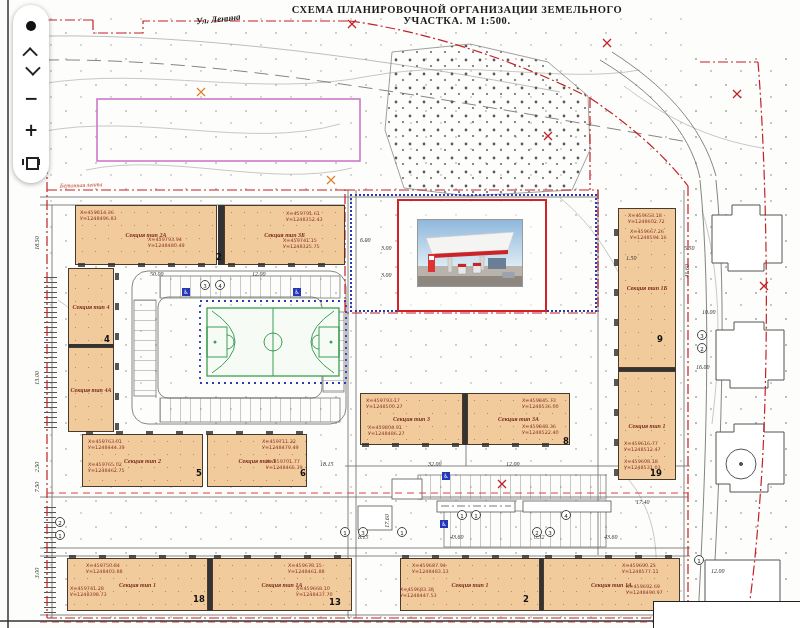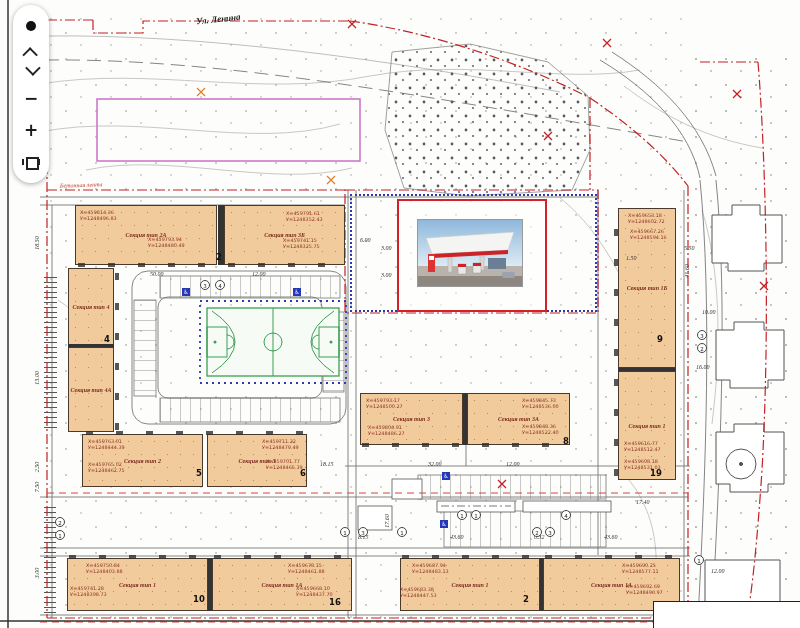--- a/index.html
+++ b/index.html
@@ -198,20 +198,21 @@
       <path d="M197,88 l8,8 M205,88 l-8,8"></path>
         <path d="M327,176 l8,8 M335,176 l-8,8"></path>
     </g>
 
     <g stroke="#333" stroke-width="1.5">
       <path d="M8,0 V628"></path>
         <path d="M0,621 H800"></path>
     </g>
   </svg>
 
+  <div id="title">СХЕМА ПЛАНИРОВОЧНОЙ ОРГАНИЗАЦИИ ЗЕМЕЛЬНОГО УЧАСТКА.  М 1:500.</div>
   <div id="street">Ул. Ленина</div>
   <div id="bound-label">Бетонная лента</div>
 
   <div id="toolbar">
     <div class="tbtn" style="margin-bottom:8px">
       <span class="dot"></span>
     </div>
     <div class="tbtn" style="height:16px">
       <span class="chev up"></span>
     </div>
@@ -342,22 +343,22 @@
   <div class="cl" style="left:622px;top:562px"><span>Х=459690.25</span><br><span>У=1248577.11</span></div>
   <div class="cl" style="left:626px;top:583px"><span>Х=459692.69</span><br><span>У=1248496.97</span></div>
 
   <span class="num" style="left:216px;top:252px">2</span>
   <span class="num" style="left:104px;top:334px">4</span>
   <span class="num" style="left:196px;top:468px">5</span>
   <span class="num" style="left:300px;top:468px">6</span>
   <span class="num" style="left:563px;top:436px">8</span>
   <span class="num" style="left:657px;top:334px">9</span>
   <span class="num" style="left:650px;top:468px">19</span>
-  <span class="num" style="left:193px;top:594px">10</span>
-  <span class="num" style="left:329px;top:597px">16</span>
+  <span class="num" style="left:193px;top:594px">18</span>
+  <span class="num" style="left:329px;top:597px">13</span>
   <span class="num" style="left:523px;top:594px">2</span>
 
   <span class="dim" style="left:150px;top:271px">50.00</span>
   <span class="dim" style="left:252px;top:271px">12.00</span>
   <span class="dim" style="left:360px;top:237px">6.00</span>
   <span class="dim" style="left:381px;top:245px">3.00</span>
   <span class="dim" style="left:381px;top:272px">3.00</span>
   <span class="dim" style="left:428px;top:461px">32.00</span>
   <span class="dim" style="left:506px;top:461px">12.00</span>
   <span class="dim" style="left:320px;top:461px">18.15</span>

